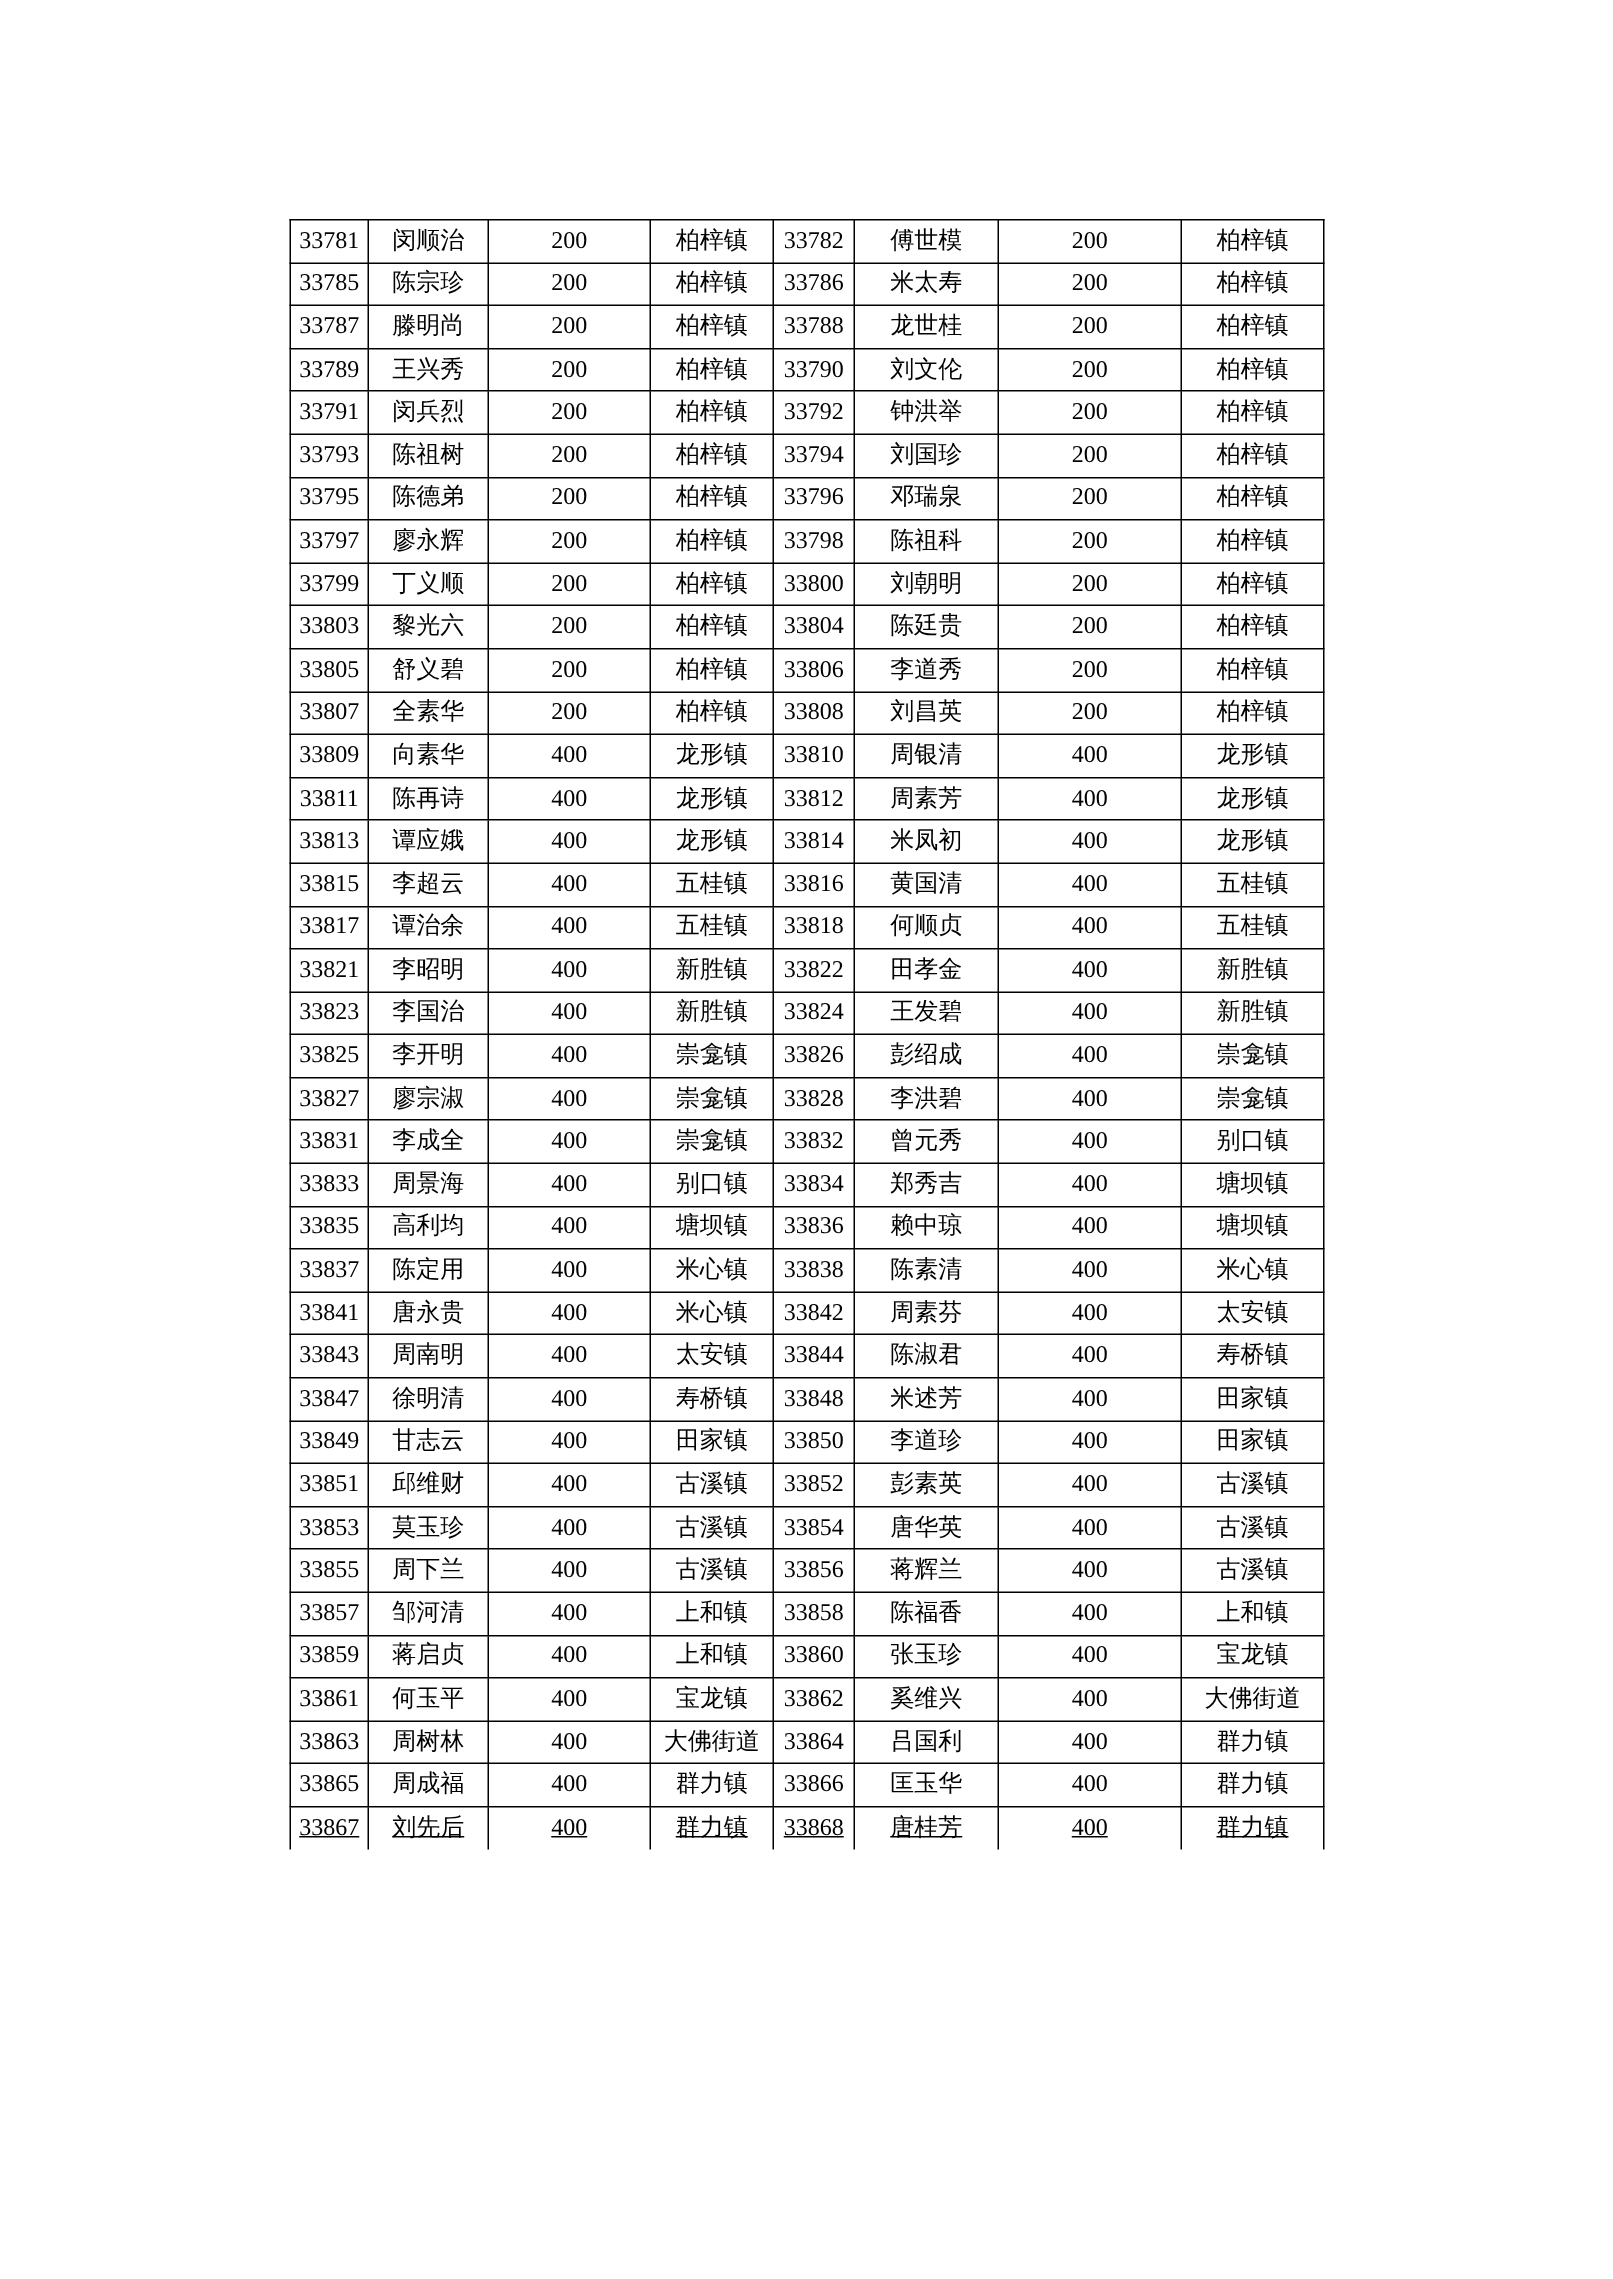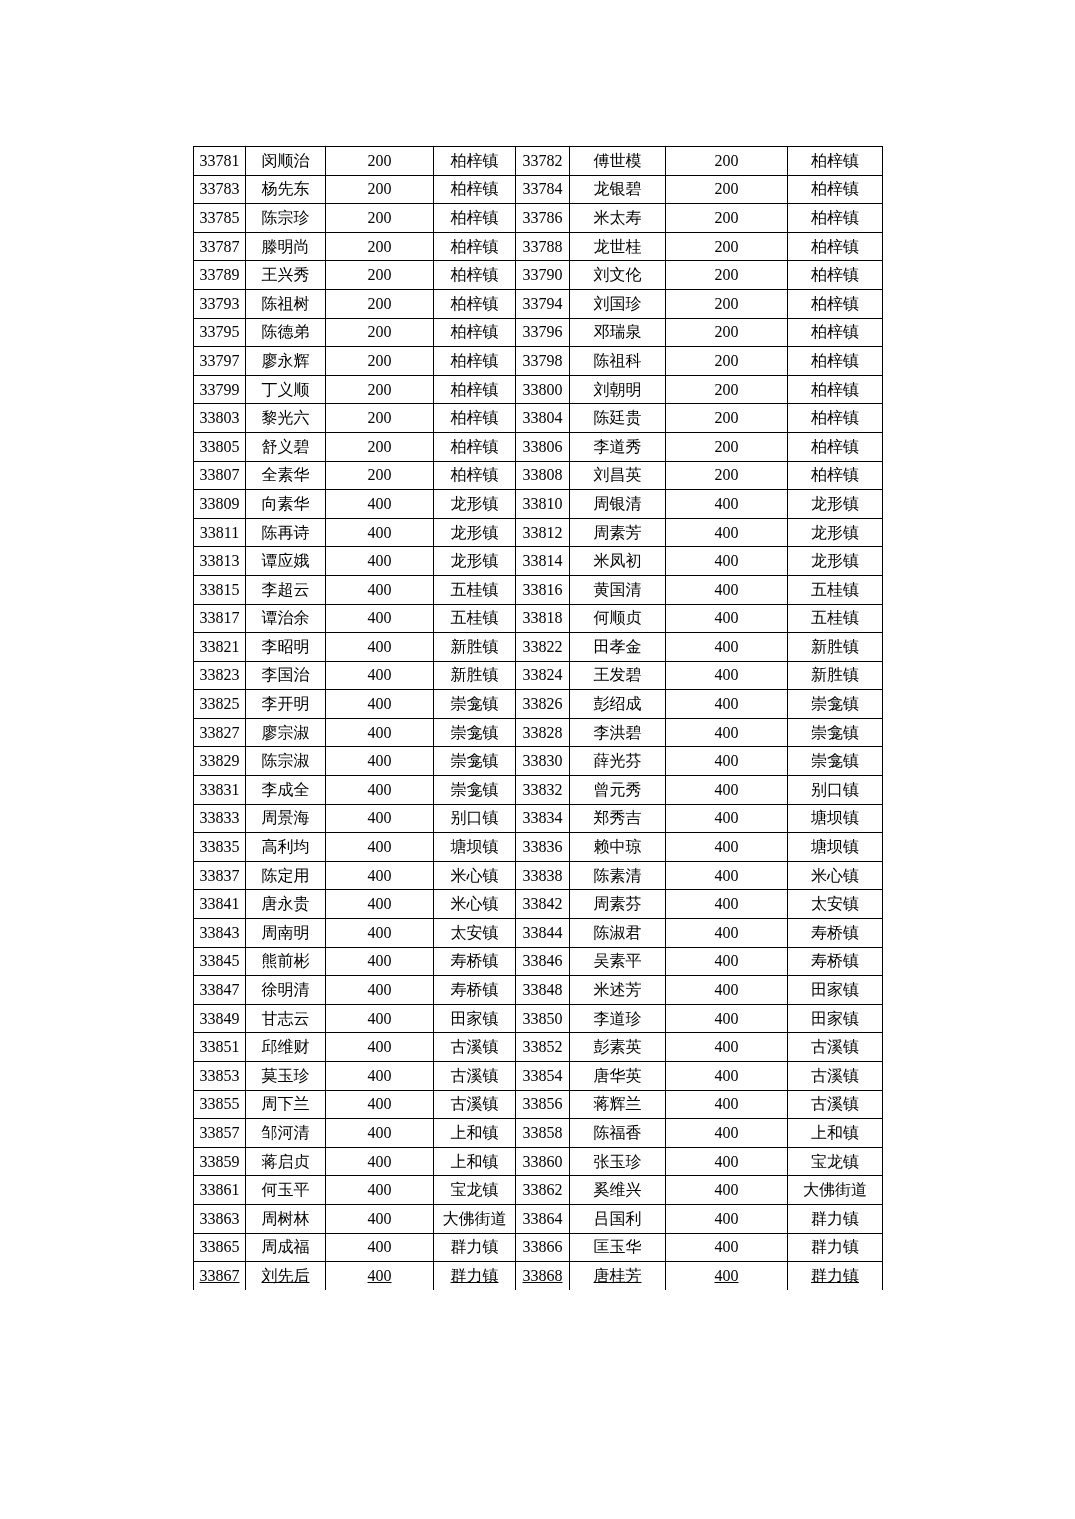--- a/index.html
+++ b/index.html
@@ -62,30 +62,20 @@
           <td>33781</td>
           <td>闵顺治</td>
           <td>200</td>
           <td>柏梓镇</td>
           <td>33782</td>
           <td>傅世模</td>
           <td>200</td>
           <td>柏梓镇</td>
         </tr>
         <tr>
-          <td>33783</td>
-          <td>杨先东</td>
-          <td>200</td>
-          <td>柏梓镇</td>
-          <td>33784</td>
-          <td>龙银碧</td>
-          <td>200</td>
-          <td>柏梓镇</td>
-        </tr>
-        <tr>
           <td>33785</td>
           <td>陈宗珍</td>
           <td>200</td>
           <td>柏梓镇</td>
           <td>33786</td>
           <td>米太寿</td>
           <td>200</td>
           <td>柏梓镇</td>
         </tr>
         <tr>
@@ -98,20 +88,30 @@
           <td>200</td>
           <td>柏梓镇</td>
         </tr>
         <tr>
           <td>33789</td>
           <td>王兴秀</td>
           <td>200</td>
           <td>柏梓镇</td>
           <td>33790</td>
           <td>刘文伦</td>
+          <td>200</td>
+          <td>柏梓镇</td>
+        </tr>
+        <tr>
+          <td>33791</td>
+          <td>闵兵烈</td>
+          <td>200</td>
+          <td>柏梓镇</td>
+          <td>33792</td>
+          <td>钟洪举</td>
           <td>200</td>
           <td>柏梓镇</td>
         </tr>
         <tr>
           <td>33793</td>
           <td>陈祖树</td>
           <td>200</td>
           <td>柏梓镇</td>
           <td>33794</td>
           <td>刘国珍</td>
@@ -262,30 +262,20 @@
           <td>33827</td>
           <td>廖宗淑</td>
           <td>400</td>
           <td>崇龛镇</td>
           <td>33828</td>
           <td>李洪碧</td>
           <td>400</td>
           <td>崇龛镇</td>
         </tr>
         <tr>
-          <td>33829</td>
-          <td>陈宗淑</td>
-          <td>400</td>
-          <td>崇龛镇</td>
-          <td>33830</td>
-          <td>薛光芬</td>
-          <td>400</td>
-          <td>崇龛镇</td>
-        </tr>
-        <tr>
           <td>33831</td>
           <td>李成全</td>
           <td>400</td>
           <td>崇龛镇</td>
           <td>33832</td>
           <td>曾元秀</td>
           <td>400</td>
           <td>别口镇</td>
         </tr>
         <tr>
@@ -328,30 +318,20 @@
           <td>400</td>
           <td>太安镇</td>
         </tr>
         <tr>
           <td>33843</td>
           <td>周南明</td>
           <td>400</td>
           <td>太安镇</td>
           <td>33844</td>
           <td>陈淑君</td>
-          <td>400</td>
-          <td>寿桥镇</td>
-        </tr>
-        <tr>
-          <td>33845</td>
-          <td>熊前彬</td>
-          <td>400</td>
-          <td>寿桥镇</td>
-          <td>33846</td>
-          <td>吴素平</td>
           <td>400</td>
           <td>寿桥镇</td>
         </tr>
         <tr>
           <td>33847</td>
           <td>徐明清</td>
           <td>400</td>
           <td>寿桥镇</td>
           <td>33848</td>
           <td>米述芳</td>

